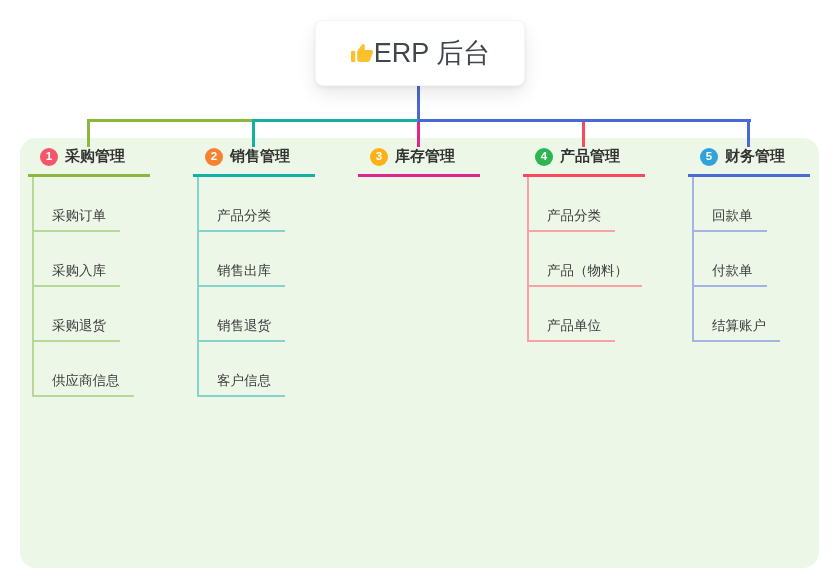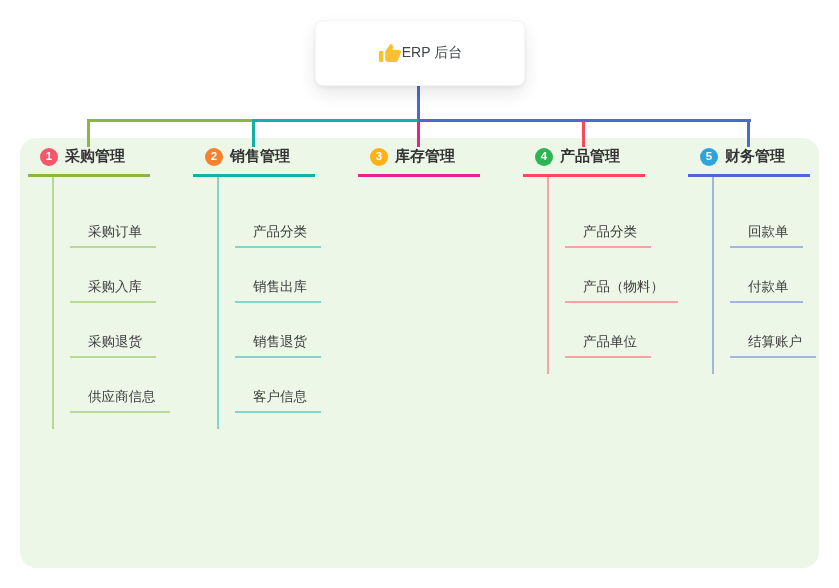--- a/index.html
+++ b/index.html
@@ -10,21 +10,21 @@
   }
   .panel{
     position:absolute;left:20px;top:138px;width:799px;height:430px;
     border-radius:16px;
   }
   .root-node{
     position:absolute;left:315px;top:20px;width:208px;height:64px;
     background:#ffffff;border:1px solid rgba(0,0,0,0.04);border-radius:8px;
     box-shadow:0 2px 4px rgba(0,0,0,0.05),0 8px 18px rgba(0,0,0,0.09);
     display:flex;align-items:center;justify-content:center;
-    font-size:14px;color:#41464b;cursor:default;
+    font-size:27px;color:#41464b;cursor:default;
   }
   .root-node .ticon{width:24px;height:24px;display:flex;align-items:center;}
   .line{position:absolute;}
   .stem{left:417px;top:84px;width:3px;height:36px;}
   .rail-0{left:88px;top:119px;width:167px;height:3px;}
   .rail-1{left:254px;top:119px;width:164px;height:3px;}
   .rail-2{left:418px;top:119px;width:333px;height:3px;}
   .drop{width:3px;}
   .drop-0{left:87px;top:119px;height:28px;}
   .drop-1{left:252px;top:119px;height:28px;}
@@ -40,21 +40,21 @@
     cursor:default;
   }
   .badge{
     width:18px;height:18px;border-radius:50%;flex:0 0 18px;
     background:var(--badge,#999);color:#fff;
     display:flex;align-items:center;justify-content:center;
     font-size:11.5px;font-weight:700;line-height:1;
   }
   .branch-label{font-size:15px;color:#333;white-space:nowrap;font-weight:bold;}
   .children{
-    list-style:none;margin:0 0 0 24px;padding:16px;
+    list-style:none;margin:0 0 0 4px;padding:0;
     border-left:2px solid var(--light,#ccc);
   }
   .child{
     display:flex;align-items:flex-end;width:fit-content;
     height:55px;box-sizing:border-box;
     border-bottom:2px solid var(--light,#ccc);
     padding:0 14px 5px 18px;white-space:nowrap;
     font-size:13.5px;color:#3b3b3b;cursor:default;
   }
 </style>

